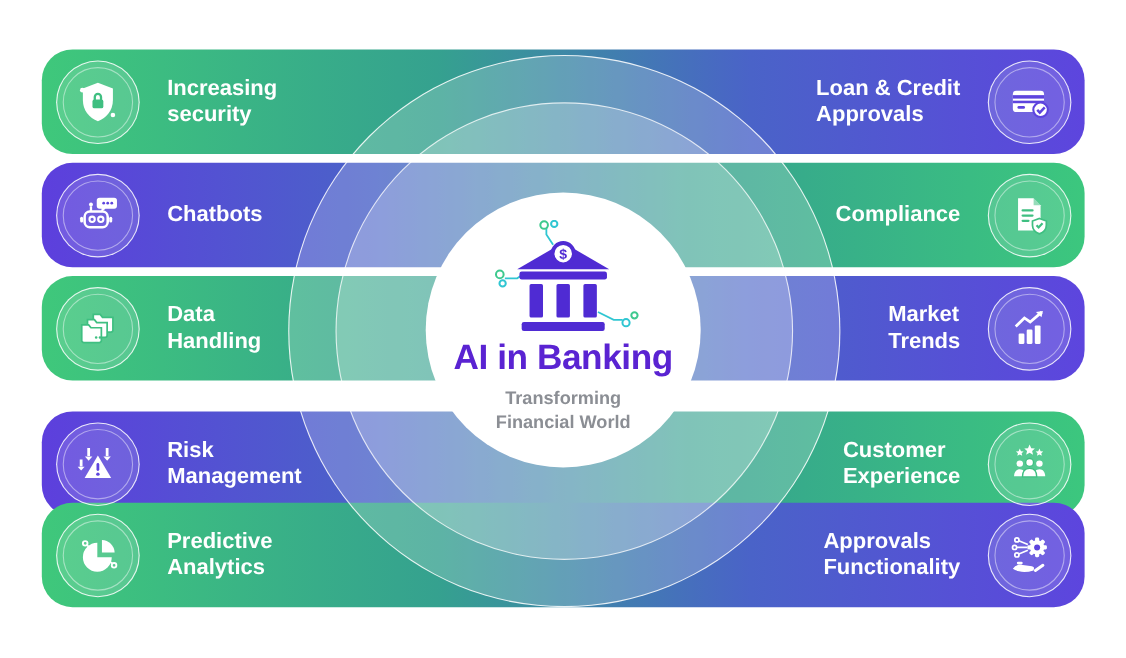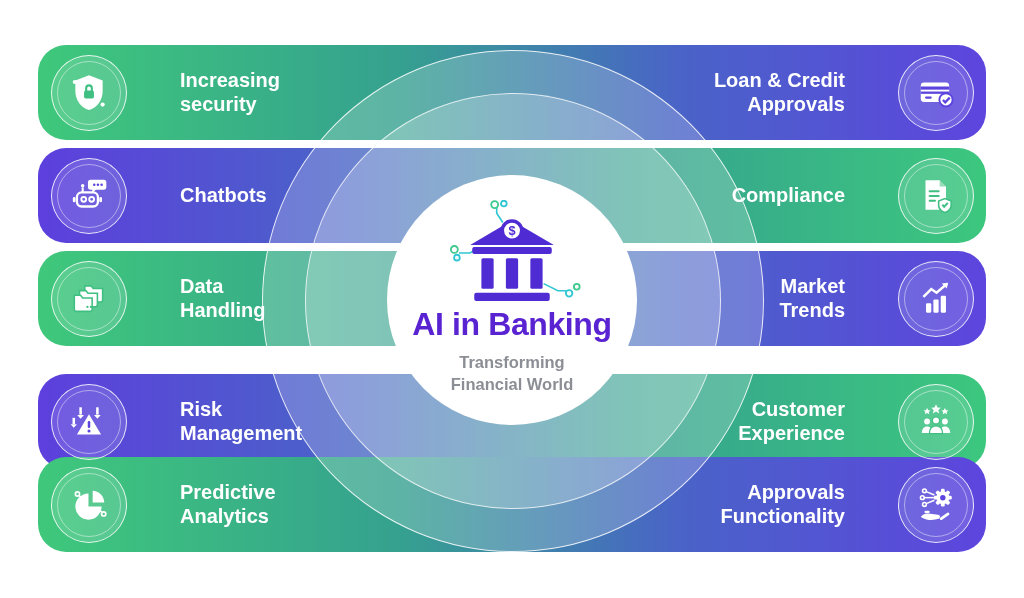--- a/index.html
+++ b/index.html
@@ -17,26 +17,26 @@
   .ring-outer{left:262px;top:50px;width:500px;height:500px;background:rgba(255,255,255,.20);border:1.5px solid rgba(255,255,255,.85);}
   .ring-mid{left:305px;top:93px;width:414px;height:414px;background:rgba(255,255,255,.22);border:1.5px solid rgba(255,255,255,.75);}
   .circle-white{position:absolute;left:387px;top:175px;width:250px;height:250px;border-radius:50%;background:#ffffff;z-index:3;}
   
   .center{position:absolute;left:377px;top:175px;width:270px;height:250px;z-index:4;
     display:flex;flex-direction:column;align-items:center;justify-content:center;text-align:center;}
   .center .bank-svg{width:176px;height:102px;margin-top:-4px;}
   .center .title{font-size:32px;font-weight:800;letter-spacing:-.4px;margin-top:4px;}
   .center .subtitle{font-size:16.5px;line-height:1.32;margin-top:9px;white-space:pre-line;font-weight:700;}
   
-  .pill{position:absolute;height:95px;z-index:5;display:flex;align-items:center;color:#fff;gap:28px;}
+  .pill{position:absolute;height:95px;z-index:5;display:flex;align-items:center;color:#fff;}
   .pill.left{left:38px;width:420px;padding-left:13px;box-sizing:border-box;}
   .pill.right{right:38px;width:420px;padding-right:12px;box-sizing:border-box;justify-content:flex-end;}
   .pill .label{font-size:20px;font-weight:700;line-height:1.16;white-space:pre-line;}
   .pill.left .label{margin-left:25px;}
-  .pill.right .label{margin-right:25px;text-align:right;}
+  .pill.right .label{margin-right:25px;text-align:left;}
   .badge{position:relative;width:74px;height:74px;min-width:74px;border-radius:50%;
     border:1.5px solid rgba(255,255,255,.85);background:rgba(255,255,255,.14);
     display:flex;align-items:center;justify-content:center;}
   .badge::before{content:'';position:absolute;inset:5px;border-radius:50%;border:1px solid rgba(255,255,255,.45);}
   .badge svg{width:42px;height:42px;position:relative;}
   .scheme-green .badge{color:#3fbf81;}
   .scheme-purple .badge{color:#5d44de;}
 </style>
 </head>
 <body>

